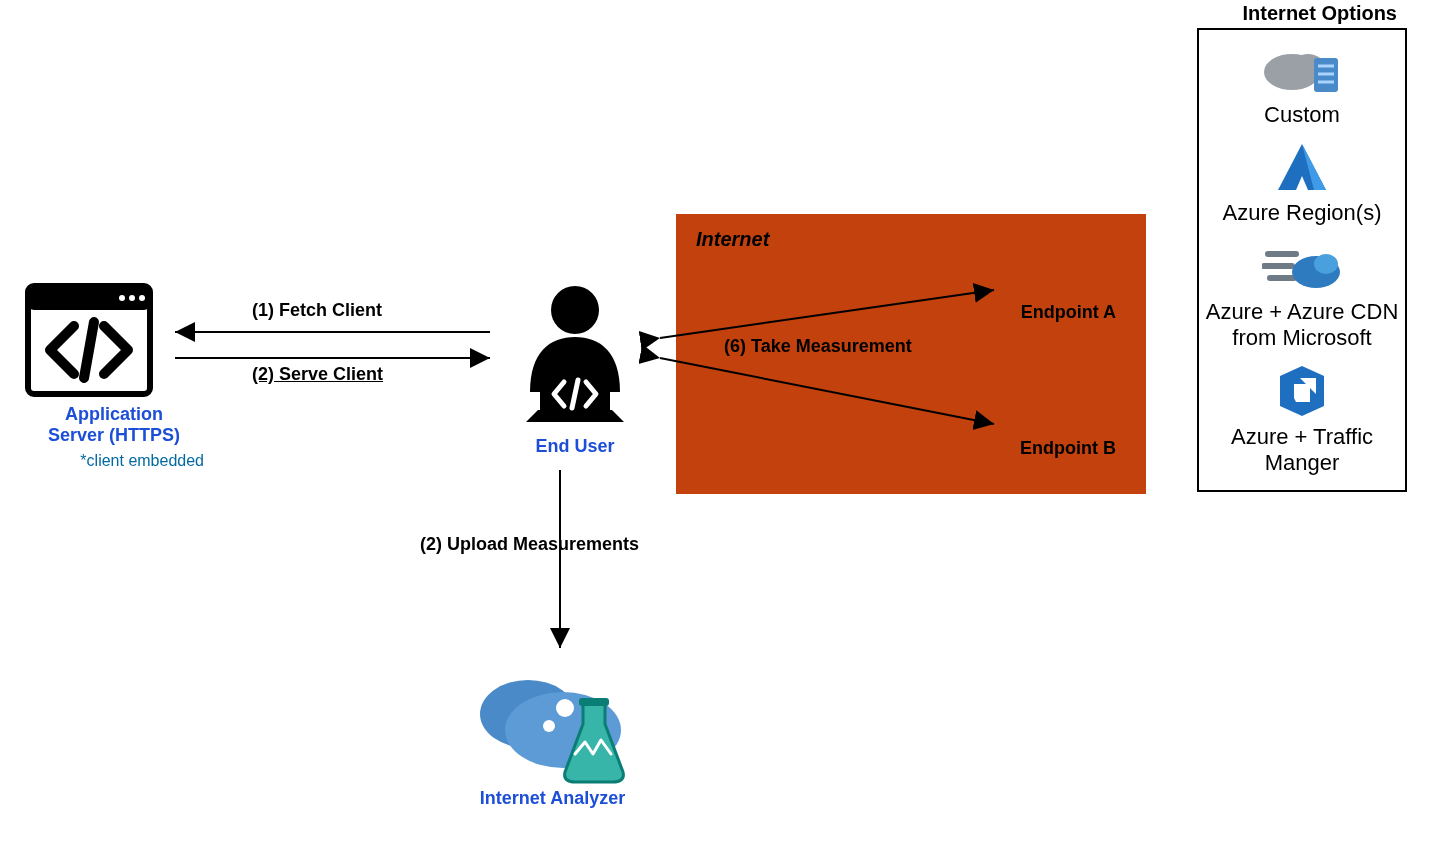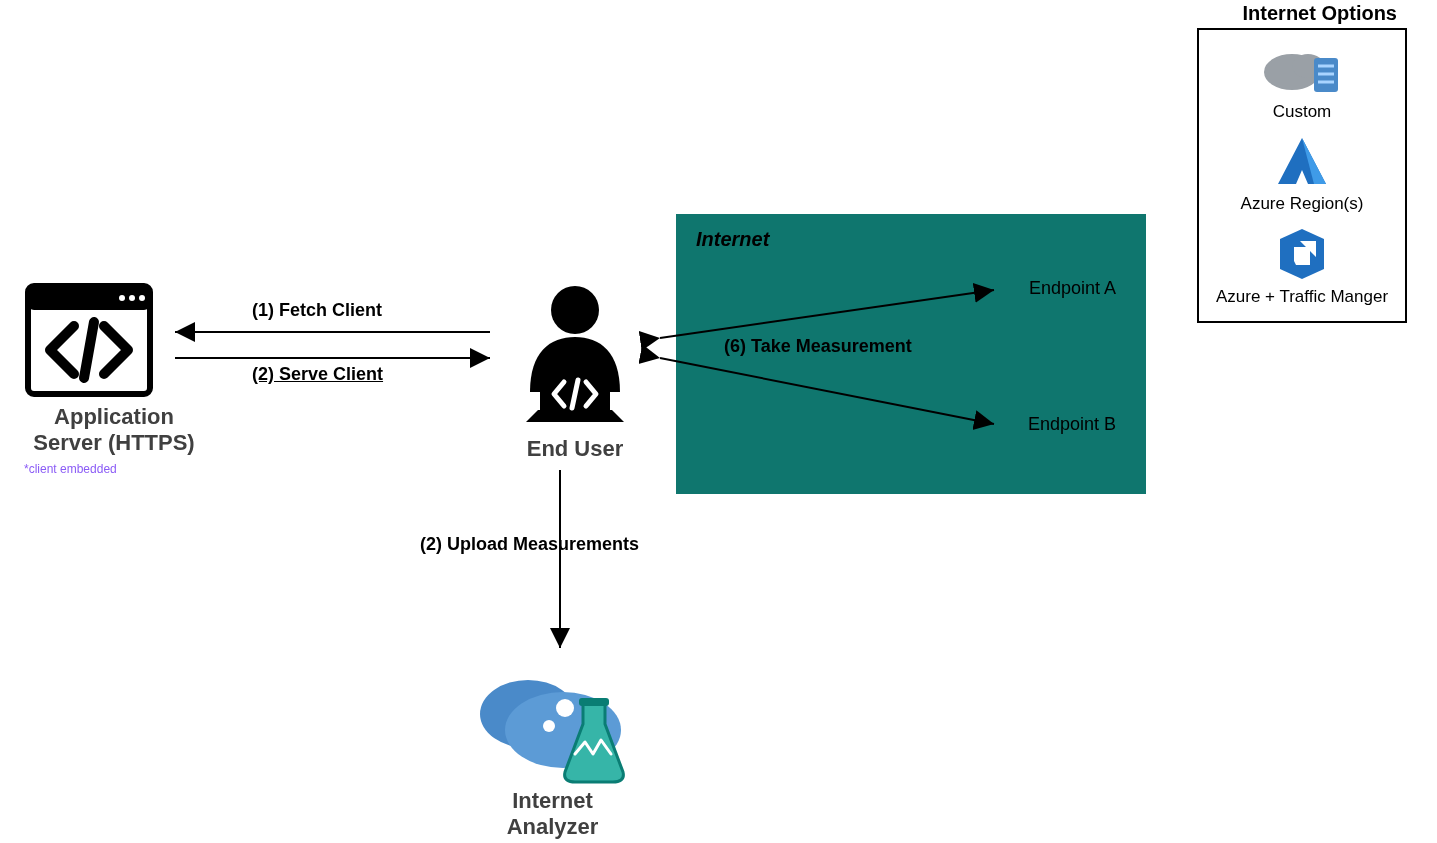--- a/index.html
+++ b/index.html
@@ -6,50 +6,51 @@
     body {
       font-family: "Segoe UI", Arial, sans-serif;
       width: 1437px;
       height: 843px;
       position: relative;
       background: #ffffff;
     }
     .node-label {
       font-weight: 700;
       text-align: center;
-      font-size: 22px;
-      color: #404040;
+      font-size: 18px;
+      color: #1d4ed8;
     }
     .node-sublabel {
-      font-size: 12px;
-      color: #8b5cf6;
-      text-align: left;
+      font-size: 16px;
+      color: #0369a1;
+      text-align: right;
     }
     .flow-label {
       font-weight: 700;
       font-size: 18px;
       color: #000;
       position: absolute;
     }
     .internet-box {
       position: absolute;
-      background: #0f766e;
+      background: #c2410c;
       width: 470px;
       height: 280px;
     }
     .internet-title {
       font-style: italic;
       font-weight: 700;
       font-size: 20px;
       position: absolute;
     }
     .endpoint-label {
-      font-weight: 400;
+      font-weight: 700;
       font-size: 18px;
       position: absolute;
+      margin-top: 24px;
     }
 
     
     .options-panel {
       position: absolute;
       right: 30px;
       top: 28px;
       width: 210px;
       border: 2px solid #000;
       padding: 10px 4px 14px 4px;
@@ -67,21 +68,21 @@
       margin-bottom: 10px;
     }
     .option-item .icon-holder {
       height: 58px;
       display: flex;
       align-items: center;
       justify-content: center;
       margin-bottom: 4px;
     }
     .option-item .option-label {
-      font-size: 17px;
+      font-size: 22px;
       line-height: 1.2;
     }
 
     
     .app-server { position: absolute; left: 24px; top: 280px; width: 180px; }
     .end-user   { position: absolute; left: 500px; top: 282px; width: 150px; text-align:center;}
     .analyzer   { position: absolute; left: 465px; top: 654px; width: 175px; text-align:center;}
 
     svg.conn { position: absolute; overflow: visible; }
   </style>
@@ -181,20 +182,32 @@
     <div class="icon-holder">
       <svg width="60" height="54" viewBox="0 0 60 54">
         <path d="M30 4 L6 50 L24 50 L30 36 L36 50 L54 50 Z" fill="#1f6fc0"></path>
         <path d="M30 4 L42 50 L54 50 Z" fill="#3f9be8"></path>
       </svg>
     </div>
     <div class="option-label">Azure Region(s)</div>
   </div>
 
 
+  <div class="option-item">
+    <div class="icon-holder">
+      <svg width="80" height="56" viewBox="0 0 80 56">
+        <line x1="6" y1="16" x2="34" y2="16" stroke="#6f7b87" stroke-width="6" stroke-linecap="round"></line>
+        <line x1="2" y1="28" x2="30" y2="28" stroke="#6f7b87" stroke-width="6" stroke-linecap="round"></line>
+        <line x1="8" y1="40" x2="32" y2="40" stroke="#6f7b87" stroke-width="6" stroke-linecap="round"></line>
+        <ellipse cx="54" cy="34" rx="24" ry="16" fill="#2f7bbf"></ellipse>
+        <ellipse cx="64" cy="26" rx="12" ry="10" fill="#4aa0dd"></ellipse>
+      </svg>
+    </div>
+    <div class="option-label">Azure + Azure CDN from Microsoft</div>
+  </div>
 
   <div class="option-item" style="margin-bottom:0;">
     <div class="icon-holder">
       <svg width="60" height="58" viewBox="0 0 60 58">
         <polygon points="30,4 52,14 52,44 30,54 8,44 8,14" fill="#1f6fc0"></polygon>
         <path d="M22 36 L22 22 L34 22 L28 16 L44 16 L44 32 L38 26 L38 40 L24 40 Z" fill="#ffffff"></path>
       </svg>
     </div>
     <div class="option-label">Azure + Traffic Manger</div>
   </div>

